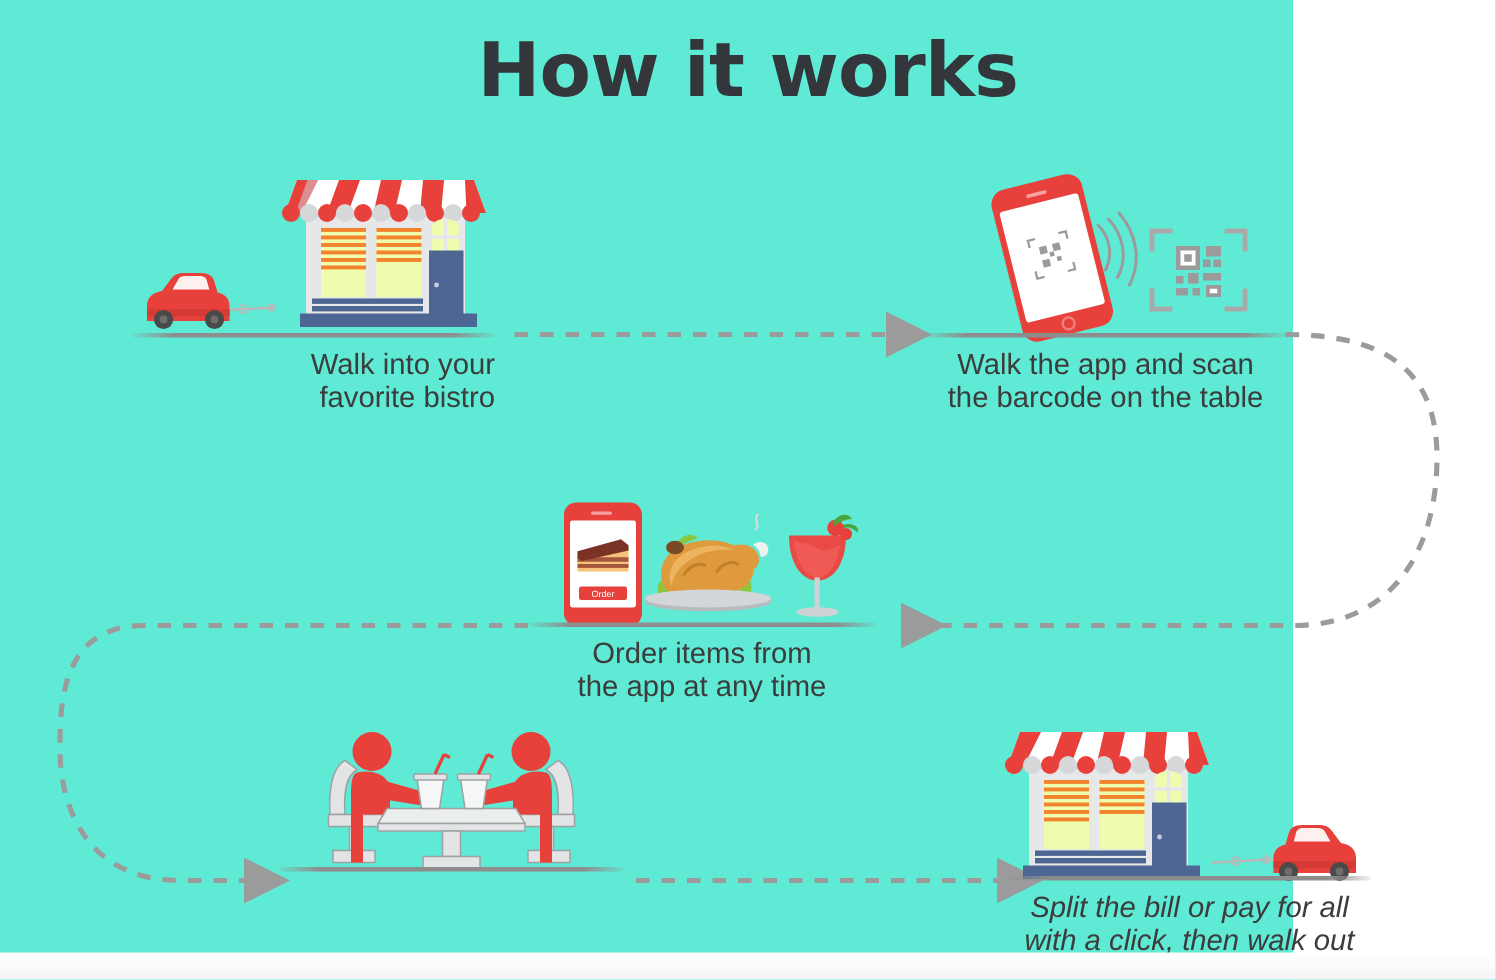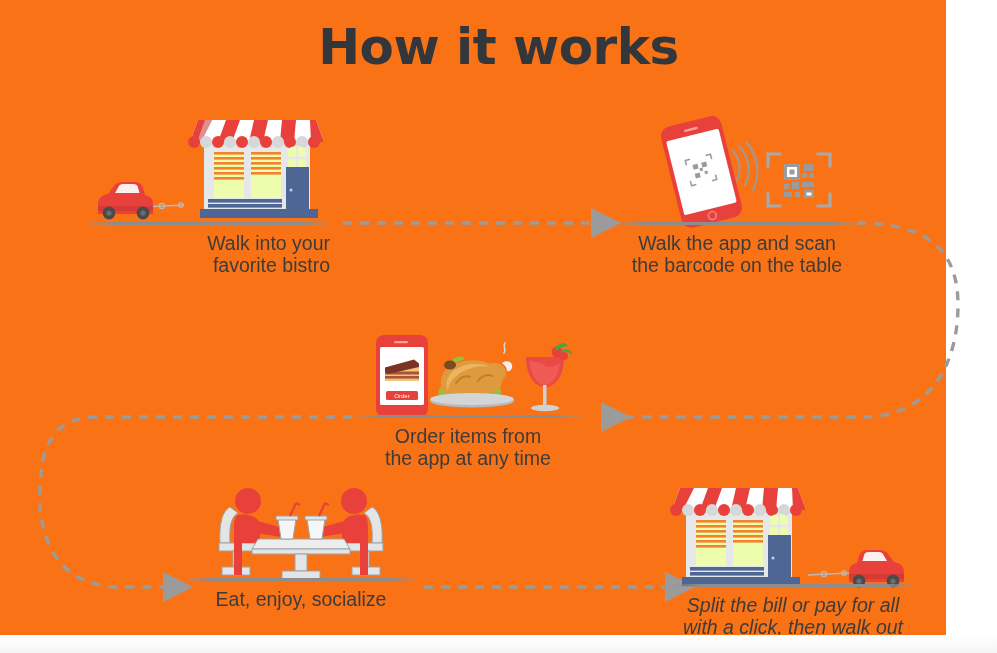--- a/index.html
+++ b/index.html
@@ -9,23 +9,23 @@
   body {
     width: 997px;
     height: 653px;
     background: #ffffff;
     font-family: "Liberation Sans", sans-serif;
     overflow: hidden;
     position: relative;
   }
   #stage {
     position: relative;
-    width: 946px;
+    width: 862px;
     height: 653px;
-    background: #f97316;
+    background: #5eead4;
   }
   
   .bottom-band {
     position: absolute;
     left: 0;
     bottom: 0;
     width: 997px;
     height: 18px;
     background: linear-gradient(to bottom, #ffffff 0%, #fafafa 55%, #f4f4f4 100%);
   }
@@ -376,21 +376,20 @@
         </g>
         <g>
           <path d="M121,34 L139,34 L136,54 L124,54 Z" fill="#f5f6f6" stroke="#9fa2a4" stroke-width="1"></path>
           <rect x="119" y="31" width="22" height="4" rx="1" fill="#e3e4e5" stroke="#9fa2a4" stroke-width="1"></rect>
           <path d="M133,31 L139,18" stroke="#e8413c" stroke-width="2.2" fill="none"></path>
           <path d="M139,18 L143,20" stroke="#e8413c" stroke-width="2.2" fill="none"></path>
         </g>
       </svg>
     </div>
     <div class="baseline" style="left:0; top:93px; width:230px;"></div>
-    <div class="caption" style="left:0; top:103px; width:230px;">Eat, enjoy, socialize</div>
   </div>
 
   <div class="step" style="left:672px; top:478px; width:242px;">
     <div class="step-art">
       <svg width="242" height="112" viewBox="0 0 242 112">
 
         <g>
           <rect x="14" y="32" width="106" height="72" fill="#e6e7e9"></rect>
           <rect x="14" y="32" width="106" height="3" fill="#d7d8da"></rect>
           <g>

